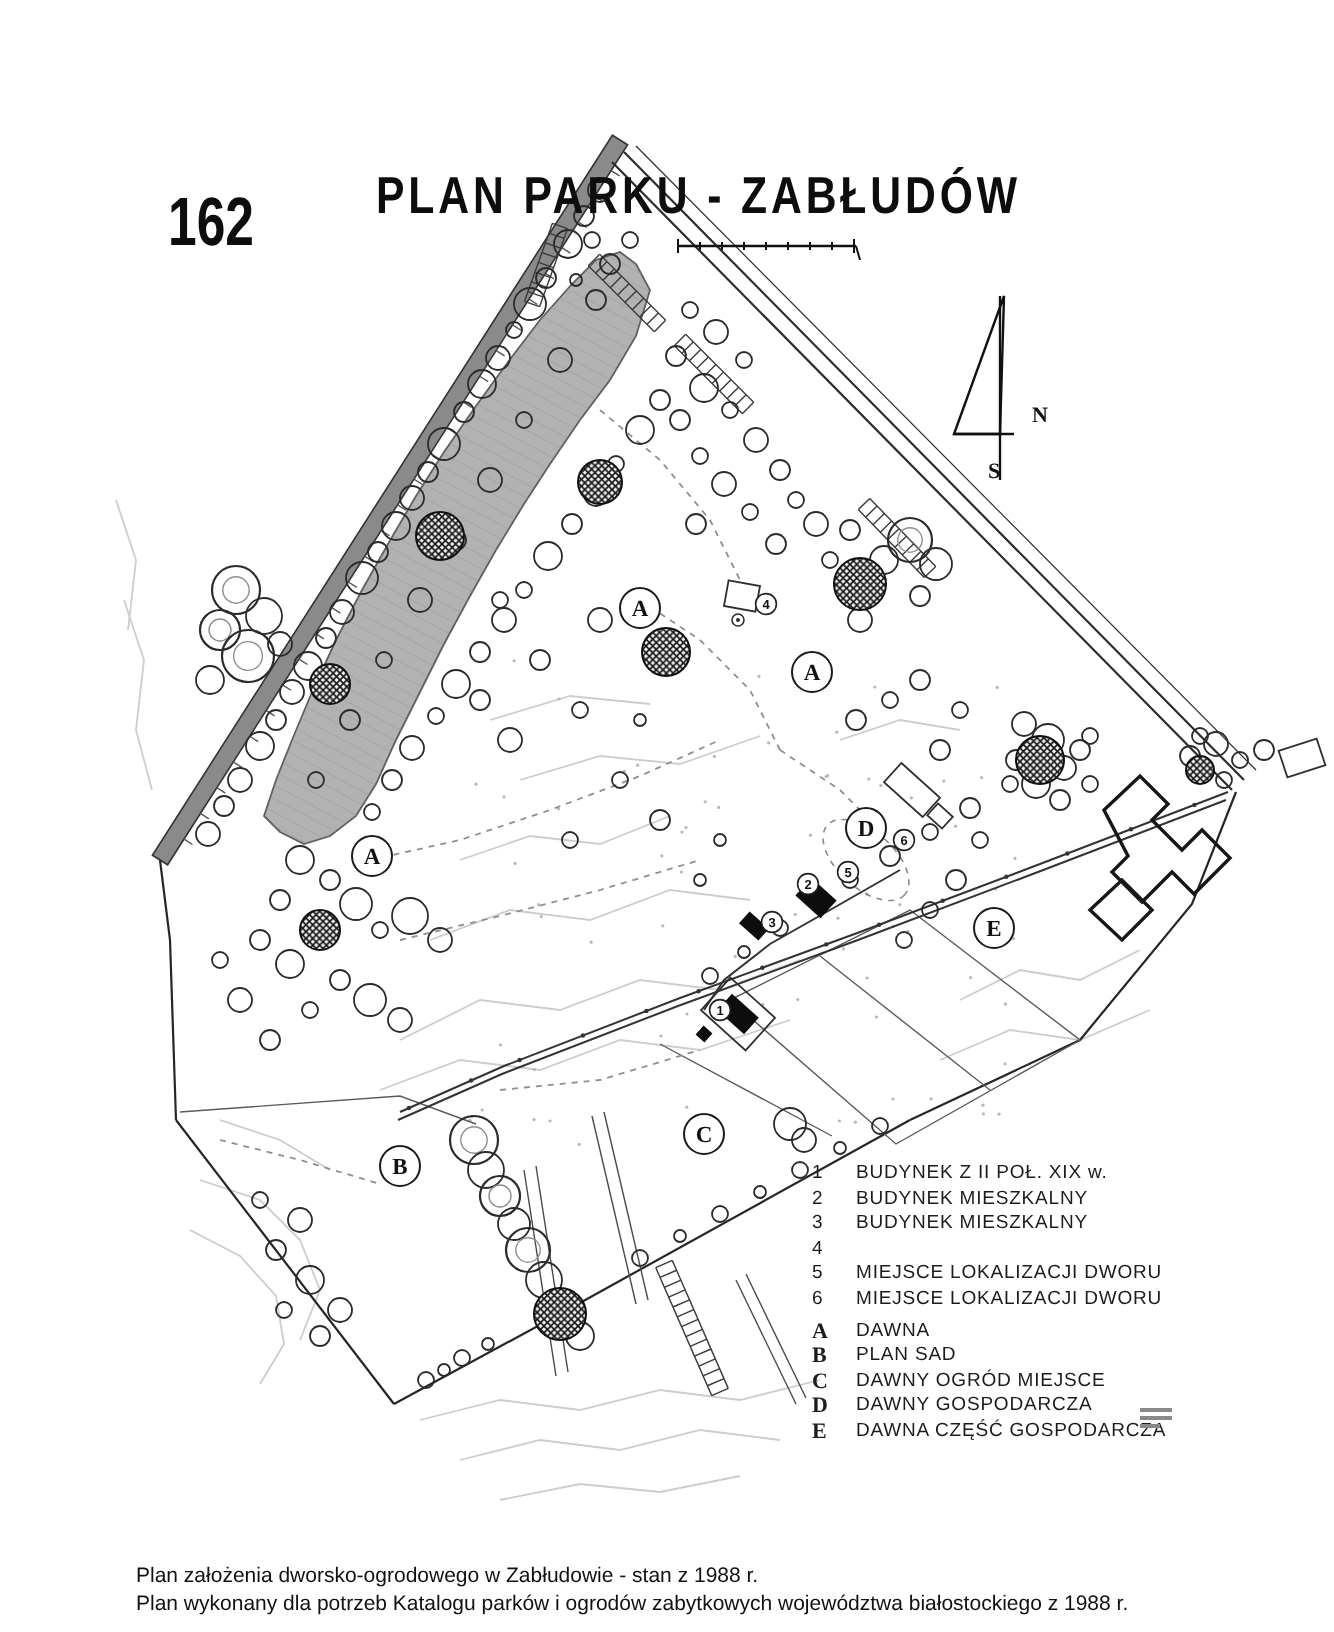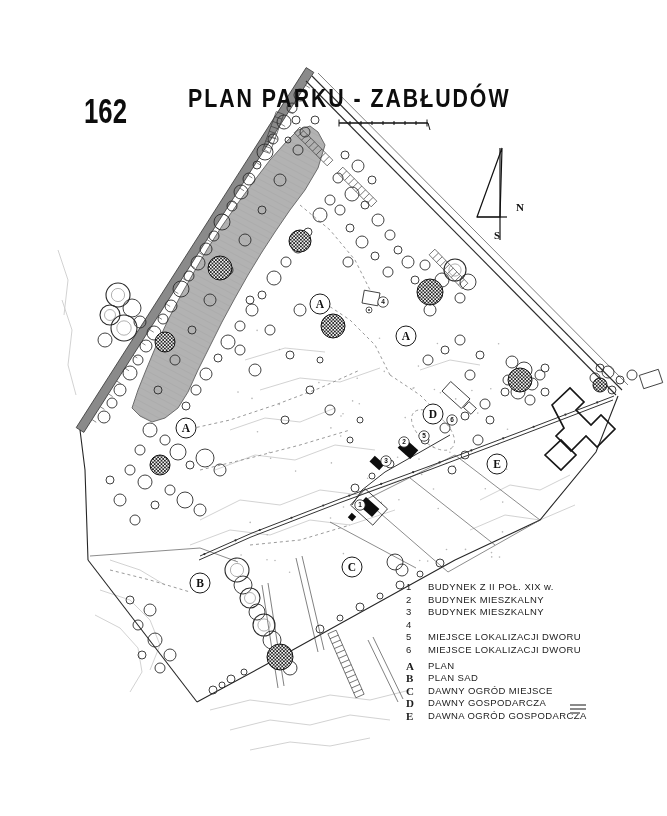--- a/index.html
+++ b/index.html
@@ -556,41 +556,43 @@
         <span class="lg-key num">5</span>
         <span class="lg-label">MIEJSCE LOKALIZACJI DWORU</span>
       </div>
       <div class="lg-row">
         <span class="lg-key num">6</span>
         <span class="lg-label">MIEJSCE LOKALIZACJI DWORU</span>
       </div>
       <div class="lg-gap"></div>
       <div class="lg-row">
         <span class="lg-key let">A</span>
-        <span class="lg-label">PLAN</span>
+        <span class="lg-label">DAWNA</span>
       </div>
       <div class="lg-row">
         <span class="lg-key let">B</span>
         <span class="lg-label">PLAN SAD</span>
       </div>
       <div class="lg-row">
         <span class="lg-key let">C</span>
         <span class="lg-label">DAWNY OGRÓD MIEJSCE</span>
       </div>
       <div class="lg-row">
         <span class="lg-key let">D</span>
         <span class="lg-label">DAWNY GOSPODARCZA</span>
       </div>
       <div class="lg-row">
         <span class="lg-key let">E</span>
-        <span class="lg-label">DAWNA OGRÓD GOSPODARCZA</span>
+        <span class="lg-label">DAWNA CZĘŚĆ GOSPODARCZA</span>
       </div>
     </div>
 
   <div id="stamp" class="abs">
     <div style="width:16px"></div>
     <div style="width:16px"></div>
     <div style="width:10px"></div>
   </div>
 
   <div id="caption" class="abs">
+    <div>Plan założenia dworsko-ogrodowego w Zabłudowie - stan z 1988 r.</div>
+    <div>Plan wykonany dla potrzeb Katalogu parków i ogrodów zabytkowych województwa białostockiego z 1988 r.</div>
   </div>
 </div>
 
 </body></html>

